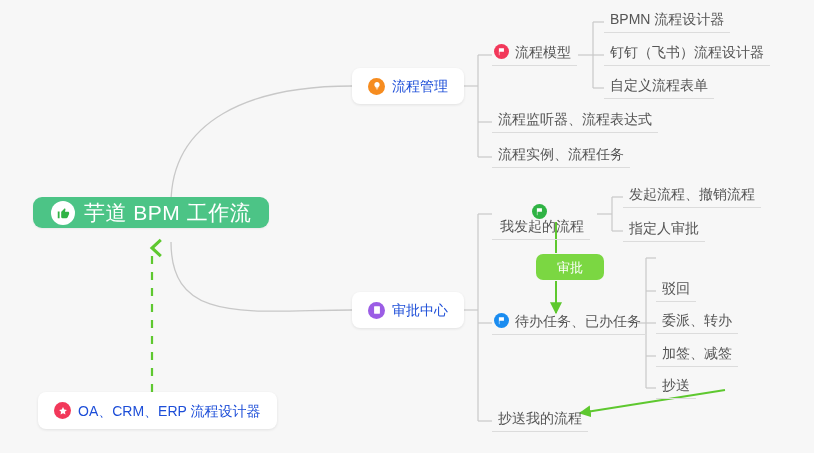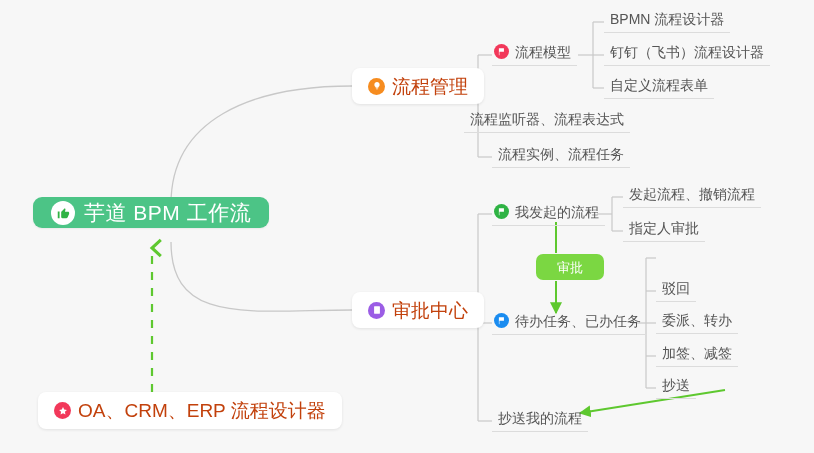--- a/index.html
+++ b/index.html
@@ -48,22 +48,22 @@
     box-shadow: 0 1px 2px rgba(0,0,0,0.06);
   }
   .node-root .label { margin-left: 9px; }
 
   
   .node-card {
     background: #ffffff;
     border-radius: 8px;
     padding: 0 16px;
     height: 36px;
-    color: #c2410c;
-    font-size: 19px;
+    color: #1d4ed8;
+    font-size: 14px;
     box-shadow: 0 1px 3px rgba(0,0,0,0.09);
   }
   .node-card .label { margin-left: 7px; }
 
   
   .node-text {
     color: #555555;
     font-size: 14px;
     padding: 0 6px 6px 6px;
     border-bottom: 1px solid #dcdcdc;
@@ -201,38 +201,38 @@
   </div>
 
   <div class="node node-text" style="left:604px; top:45px;">
     <span class="label" style="margin-left:0">钉钉（飞书）流程设计器</span>
   </div>
 
   <div class="node node-text" style="left:604px; top:78px;">
     <span class="label" style="margin-left:0">自定义流程表单</span>
   </div>
 
-  <div class="node node-text" style="left:464px; top:112px;">
+  <div class="node node-text" style="left:492px; top:112px;">
     <span class="label" style="margin-left:0">流程监听器、流程表达式</span>
   </div>
 
   <div class="node node-text" style="left:492px; top:147px;">
     <span class="label" style="margin-left:0">流程实例、流程任务</span>
   </div>
 
   <div class="node node-card" style="left:352px; top:292px;">
     <span class="icon icon-md ic-purple">
       <svg width="10" height="10" viewBox="0 0 24 24" fill="#ffffff">
         <path d="M6 3h12c.6 0 1 .5 1 1v16c0 .6-.4 1-1 1H6c-.6 0-1-.4-1-1V4c0-.5.4-1 1-1zm2.2 4.4h7.6v1.8H8.2zm0 4.2h7.6v1.8H8.2zm0 4.2h4.8v1.8H8.2z"></path>
       </svg>
     </span>
     <span class="label">审批中心</span>
   </div>
 
-  <div class="node node-text with-icon" style="left:492px; top:204px;">
+  <div class="node node-text with-icon" style="left:492px; top:204px;flex-direction:column;">
     <span class="icon icon-sm ic-green">
       <svg width="9" height="9" viewBox="0 0 24 24" fill="#ffffff">
         <path d="M6.5 3h11.2c.5 0 .8.4.8.8v8c0 .4-.3.8-.8.8H6.5v8.4c0 .4-.3.7-.7.7s-.8-.3-.8-.7V3.8c0-.5.4-.8.8-.8z"></path>
       </svg>
     </span>
     <span class="label">我发起的流程</span>
   </div>
 
   <div class="node node-text" style="left:623px; top:187px;">
     <span class="label" style="margin-left:0">发起流程、撤销流程</span>

